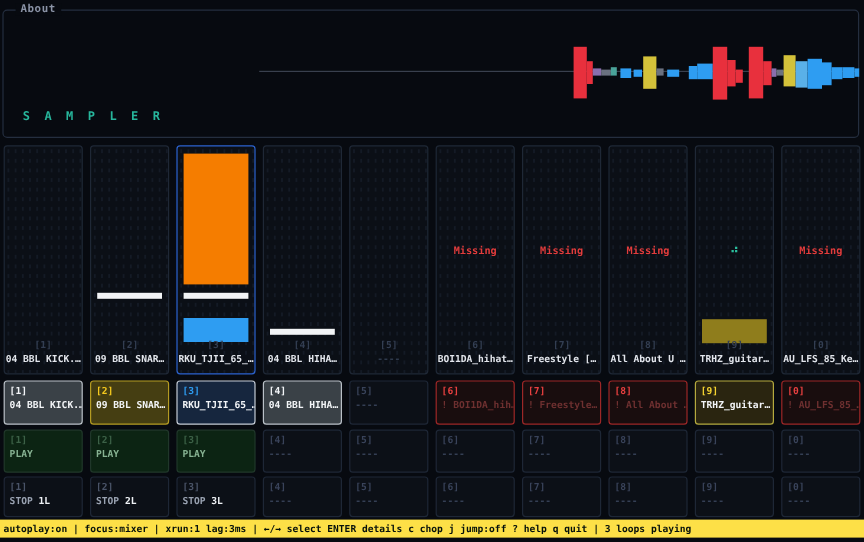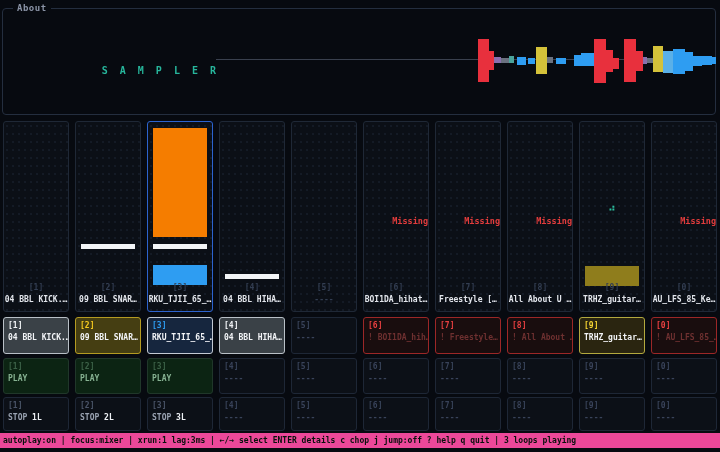--- a/index.html
+++ b/index.html
@@ -5,38 +5,38 @@
   html,body{margin:0;padding:0}
   body{width:720px;height:452px;position:relative;background:#070a10;overflow:hidden;
        font-family:"DejaVu Sans Mono",monospace}
   
   .output-panel{position:absolute;left:2px;top:8px;width:712px;height:105px;
     border:1px solid #242e3f;border-radius:4px}
   .panel-title{position:absolute;top:-6px;left:10px;padding:0 4px;background:#070a10;
     color:#8b94a7;font:700 9px "DejaVu Sans Mono",monospace;letter-spacing:.5px}
   .logo{position:absolute;left:16px;top:13px;margin:0;color:#27b69c;
     font:700 11px/12px "DejaVu Sans Mono",monospace}
-  .logo-sub{position:absolute;left:16px;top:56px;width:200px;text-align:right;color:#27b69c;
+  .logo-sub{position:absolute;left:16px;top:83px;width:200px;text-align:left;color:#27b69c;
     font:700 10px "DejaVu Sans Mono",monospace;letter-spacing:3px}
   .center-line{position:absolute;left:213px;top:50px;width:499px;height:1px;background:#39404e}
   .waveform{position:absolute;left:0;top:0;width:712px;height:105px;pointer-events:none}
   .wbar{position:absolute}
   
   .row{position:absolute;left:0;width:720px;display:flex;gap:6px;padding:0 3px;box-sizing:border-box}
   #row-meters{top:121px;height:191px}
   .mcol{flex:1;position:relative;background:#0b0f16;border:1px solid #1f2836;border-radius:3px;
     background-image:radial-gradient(rgba(42,54,76,.28) 1px,transparent 1px);background-size:6px 8px}
   .mcol.sel{border-color:#2c63cf}
   .mblock{position:absolute;left:5px;right:5px}
   .mkey{position:absolute;bottom:19px;width:100%;text-align:center;color:#333e52;
     font:700 8px "DejaVu Sans Mono",monospace}
   .mname{position:absolute;bottom:7px;width:100%;text-align:center;color:#e3e6ec;
     font:700 8px "DejaVu Sans Mono",monospace;white-space:nowrap;overflow:hidden}
   .mname.dim{color:#333e52}
-  .missing{position:absolute;top:94px;width:100%;text-align:right;color:#e23c3c;
+  .missing{position:absolute;top:83px;width:100%;text-align:center;color:#e23c3c;
     font:700 8.5px "DejaVu Sans Mono",monospace}
   .spinner{position:absolute;top:80px;width:100%;text-align:center;color:#2bbf9e;
     font:700 10px "DejaVu Sans Mono",monospace}
   
   #row-pads{top:317px;height:37px}
   #row-plays{top:358px;height:36px}
   #row-stops{top:397px;height:34px}
   .pad{flex:1;position:relative;border-radius:3px;border:1px solid #1e2736;background:#0c1017;
     padding:2px 4px;box-sizing:border-box;font:700 8px/12px "DejaVu Sans Mono",monospace;
     overflow:hidden;white-space:nowrap}
@@ -50,21 +50,21 @@
   .pad-error{background:#190d0e;border-color:#9c2727}
   .pad-error .pkey{color:#e84040}.pad-error .pname{color:#6e3030}
   .pad-warn{background:#2a2510;border-color:#b3a93e}
   .pad-warn .pkey{color:#f5d431}.pad-warn .pname{color:#f2f4f7}
   .pad-playact{background:#0c2413;border-color:#20372a}
   .pad-playact .pkey{color:#3c6147}.pad-playact .pname{color:#87b292}
   .pad-stopact .pkey{color:#4a5468}
   .pad-stopact .pname{color:#9aa3b2}
   .pad-stopact .pname b{color:#eef1f5}
   
-  .statusbar{position:absolute;left:0;top:433px;width:720px;height:15px;background:#ec4899;
+  .statusbar{position:absolute;left:0;top:433px;width:720px;height:15px;background:#fde047;
     color:#06110c;font:700 8px/15px "DejaVu Sans Mono",monospace;padding-left:3px;
     box-sizing:border-box;white-space:nowrap}
 </style>
 </head>
 <body>
 
 <div class="output-panel">
   <span class="panel-title">About</span>
   <div class="logo-sub">S A M P L E R</div>
   <div class="center-line"></div>

